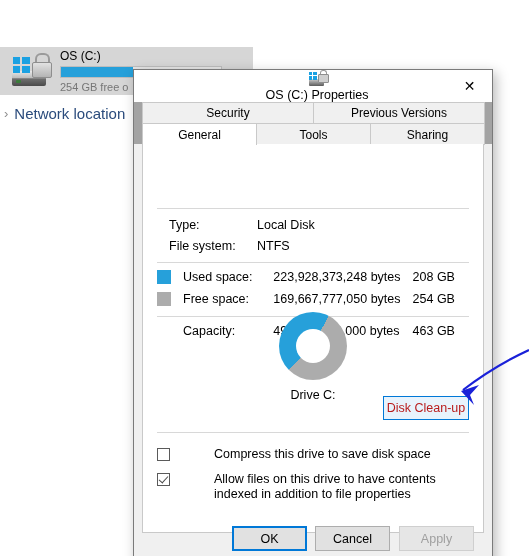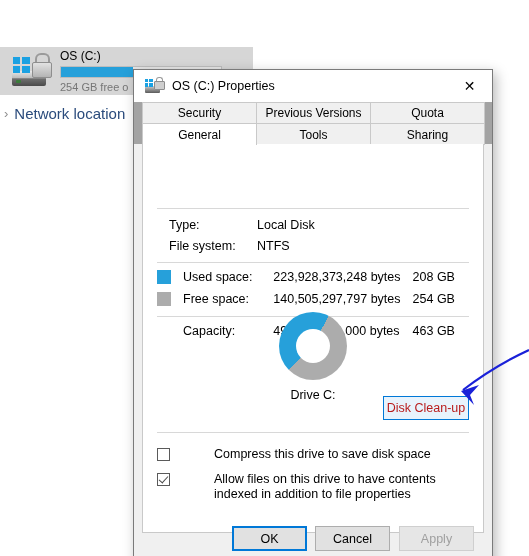--- a/index.html
+++ b/index.html
@@ -64,21 +64,21 @@
 
   
   .dialog {
     position: absolute; left: 133px; top: 26px; width: 358px; height: 504px;
     background: #f0f0f0;
     border: 1px solid #7a7a7a;
     box-shadow: 3px 4px 12px rgba(0,0,0,0.28);
   }
   .titlebar {
     height: 32px; background: #ffffff;
-    display: flex; align-items: center; position: relative;
+    display: flex; align-items: center; position: relative; flex-direction: column;
   }
   .titlebar .ticon { position: relative; width: 20px; height: 18px; margin-left: 10px; flex: none; }
   .ticon .tbody {
     position: absolute; left: 1px; top: 9px; width: 15px; height: 7px;
     background: linear-gradient(180deg,#cfcfcf 0%,#5a5a5a 100%); border-radius: 1px;
   }
   .ticon .twin { position: absolute; left: 1px; top: 2px; width: 8px; height: 8px; }
   .ticon .twin i { position: absolute; display: block; background: #1ba1e2; }
   .ticon .twin i:nth-child(1){ left:0; top:0; width:3.4px; height:3.4px; }
   .ticon .twin i:nth-child(2){ left:4.4px; top:0; width:3.6px; height:3.4px; }
@@ -248,21 +248,20 @@
           </div>
       </div>
       <div class="title-text">OS (C:) Properties</div>
       <div class="close-btn">✕</div>
     </div>
 
     <div class="tabstrip">
       <div class="tabrow row1">
         <div class="tab">Security</div>
         <div class="tab">Previous Versions</div>
-        <div class="tab">Quota</div>
       </div>
       <div class="tabrow row2">
         <div class="tab active">General</div>
         <div class="tab">Tools</div>
         <div class="tab">Sharing</div>
       </div>
     </div>
 
     <div class="content">
 
@@ -283,21 +282,21 @@
       <div class="spacerow" style="top:126px">
         <span class="legend-sq" id="usedSq" style="background: rgb(38, 160, 218);"></span>
         <span class="lab">Used space:</span>
         <span class="bytes">223,928,373,248 bytes</span>
         <span class="gb">208 GB</span>
       </div>
 
       <div class="spacerow" style="top:148px">
         <span class="legend-sq" id="freeSq" style="background: rgb(172, 172, 172);"></span>
         <span class="lab">Free space:</span>
-        <span class="bytes">140,505,297,797 bytes</span>
+        <span class="bytes">169,667,777,050 bytes</span>
         <span class="gb">254 GB</span>
       </div>
 
       <div class="rowline" style="top:172px"></div>
 
       <div class="spacerow" style="top:180px">
         <span class="legend-sq" style="background:transparent"></span>
         <span class="lab">Capacity:</span>
         <span class="bytes">497,178,112,000 bytes</span>
         <span class="gb">463 GB</span>

